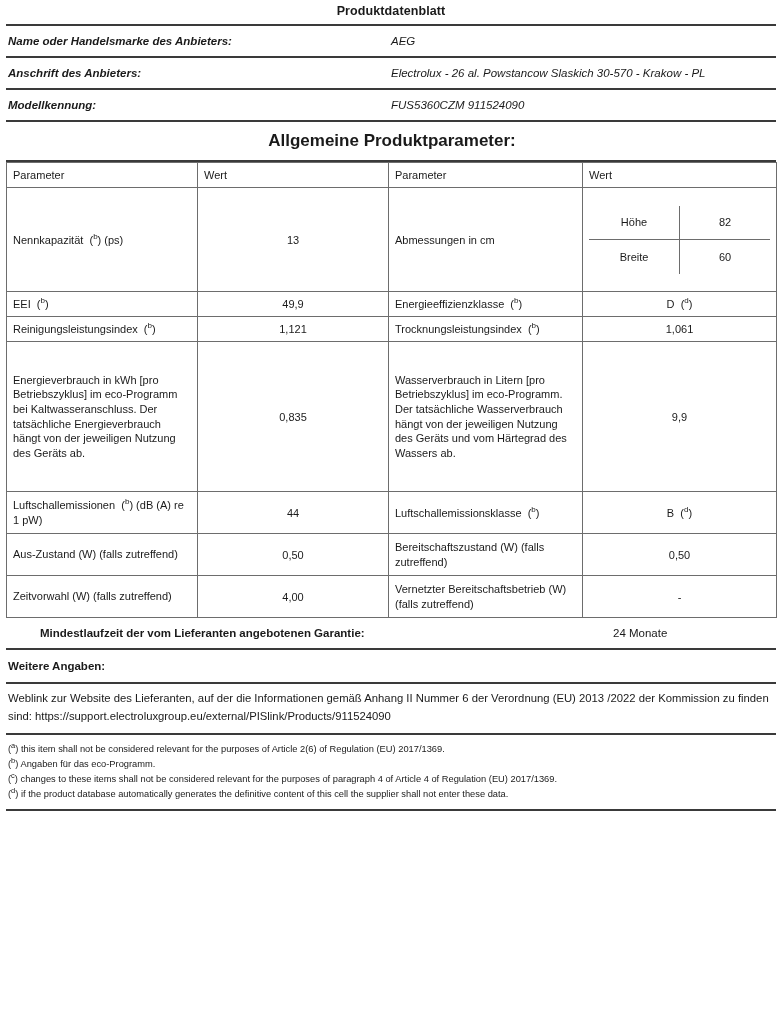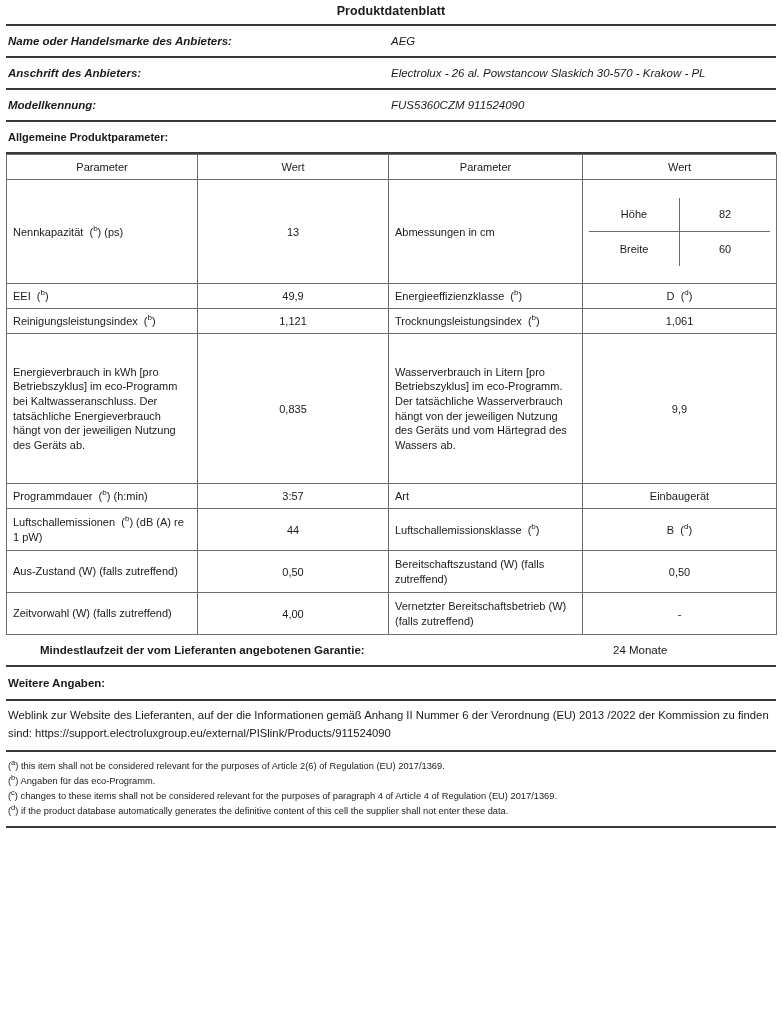--- a/index.html
+++ b/index.html
@@ -51,42 +51,43 @@
     flex: 0 0 385px;
     font-weight: bold;
     padding-left: 2px;
   }
   .id-value {
     flex: 1 1 auto;
     font-weight: normal;
   }
   .section-head {
     font-weight: bold;
-    font-size: 11px;
+    font-size: 17px;
     padding: 9px 0 9px 2px;
+    text-align: center;
   }
 
   
   table.params {
     width: 100%;
     border-collapse: collapse;
     table-layout: fixed;
     font-size: 11px;
   }
   table.params td, table.params th {
     border: 1px solid #6d6d6d;
     padding: 6px 6px;
     vertical-align: middle;
     font-weight: normal;
   }
   .c1 { width: 191px; }
   .c2 { width: 191px; }
   .c3 { width: 194px; }
   .c4 { width: 194px; }
-  .hdr td { text-align: center; border-radius: 12px; }
+  .hdr td { text-align: left; border-radius: 12px; }
   .ctr { text-align: center; }
   .lft { text-align: left; }
   .tall { height: 104px; }
   .big  { height: 150px; }
   sup {
     font-size: 8px;
     vertical-align: super;
     line-height: 0;
   }
   
@@ -242,29 +243,20 @@
       <td class="c4 ctr">1,061</td>
     </tr>
 
     <tr class="big">
       <td class="c1 lft multiline">Energieverbrauch in kWh [pro Betriebszyklus] im eco-Programm bei Kaltwasseranschluss. Der tatsächliche Energieverbrauch hängt von der jeweiligen Nutzung des Geräts ab.</td>
       <td class="c2 ctr">0,835</td>
       <td class="c3 lft multiline">Wasserverbrauch in Litern [pro Betriebszyklus] im eco-Programm. Der tatsächliche Wasserverbrauch hängt von der jeweiligen Nutzung des Geräts und vom Härtegrad des Wassers ab.</td>
       <td class="c4 ctr">9,9</td>
     </tr>
 
-    <tr>
-      <td class="c1 lft">
-        <span>Programmdauer</span>
-        <span>&nbsp;(<sup>b</sup>)</span><span> (h:min)</span>
-      </td>
-      <td class="c2 ctr">3:57</td>
-      <td class="c3 lft">Art</td>
-      <td class="c4 ctr">Einbaugerät</td>
-    </tr>
 
     <tr>
       <td class="c1 lft multiline">
         <span>Luftschallemissionen</span>
         <span>&nbsp;(<sup>b</sup>)</span><span> (dB (A) re 1 pW)</span>
       </td>
       <td class="c2 ctr">44</td>
       <td class="c3 lft">
         <span>Luftschallemissionsklasse</span>
         <span>&nbsp;(<sup>b</sup>)</span>

